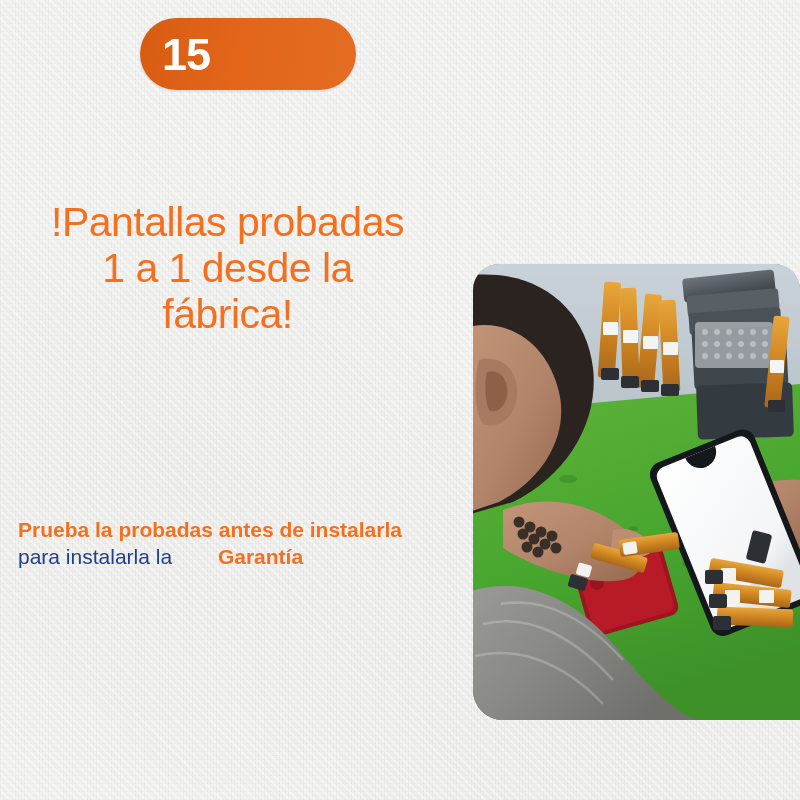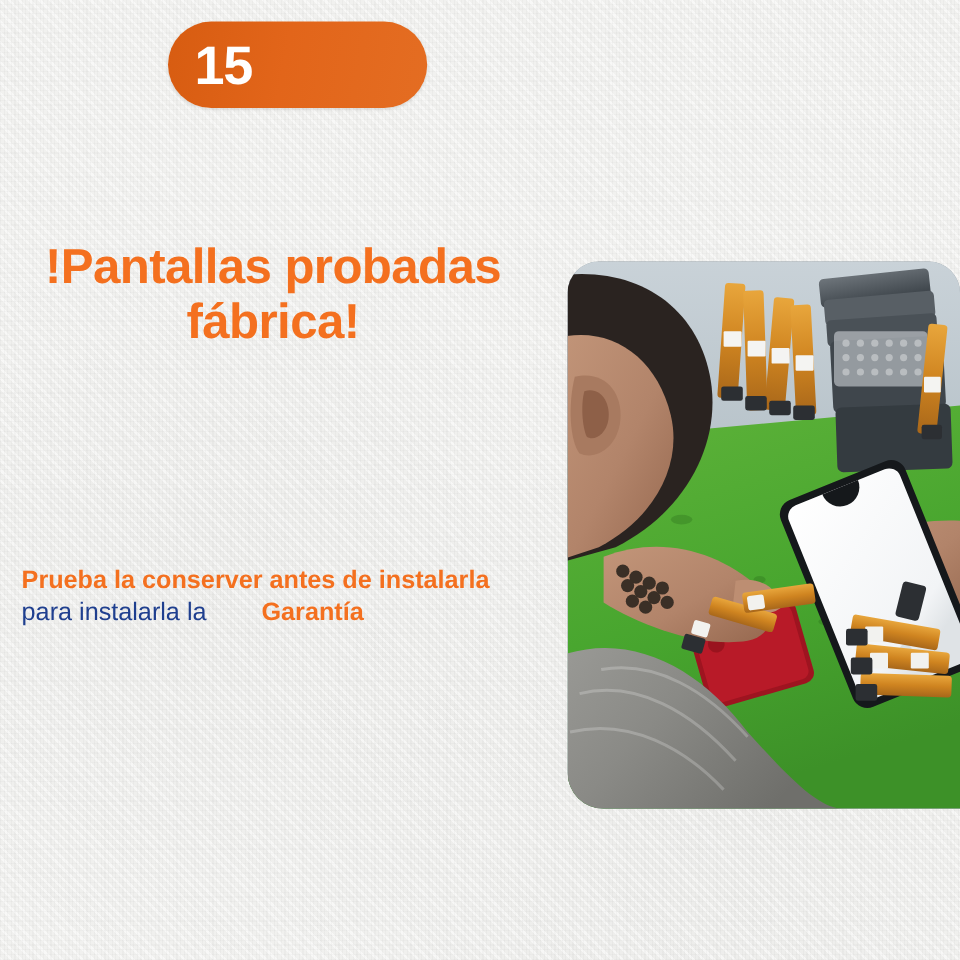--- a/index.html
+++ b/index.html
@@ -49,21 +49,21 @@
   .badge-lines { display:flex; flex-direction:column; line-height:1.1; }
   .badge-lines span {
     color:#ffffff; font-size:22px; font-weight:normal;
   }
 
   
   .headline {
     position:absolute; left:0px; top:128px; width:455px;
     text-align:center;
     color:#f4701f;
-    font-size:41px; font-weight:bold;
+    font-size:41px; font-weight:normal;
     line-height:1.12;
     letter-spacing:-0.5px;
   }
   .headline span { display:block; }
 
   
   .sub {
     position:absolute; left:18px; top:306px; width:440px;
     line-height:1.3;
   }
@@ -90,25 +90,26 @@
 <body>
 
 <div id="poster">
 
   <div class="badge">
     <div class="badge-number">15</div>
   </div>
 
   <div class="headline">
     <span>!Pantallas probadas</span>
+    <span>1 a 1 desde la</span>
     <span>fábrica!</span>
   </div>
 
   <div class="sub">
-    <span class="sub-l1">Prueba la conserver antes de instalarla</span>
+    <span class="sub-l1">Prueba la probadas antes de instalarla</span>
     <span class="sub-l2"><em style="font-style:normal">para instalarla la </em><b>Garantía</b></span>
   </div>
 
   <div class="photo">
     <svg viewBox="0 0 327 456" preserveAspectRatio="xMidYMid slice">
       <defs>
         <linearGradient id="wallG" x1="0" y1="0" x2="0" y2="1">
           <stop offset="0%" stop-color="#c9d2d8"></stop>
           <stop offset="100%" stop-color="#b3bfc6"></stop>
         </linearGradient>

